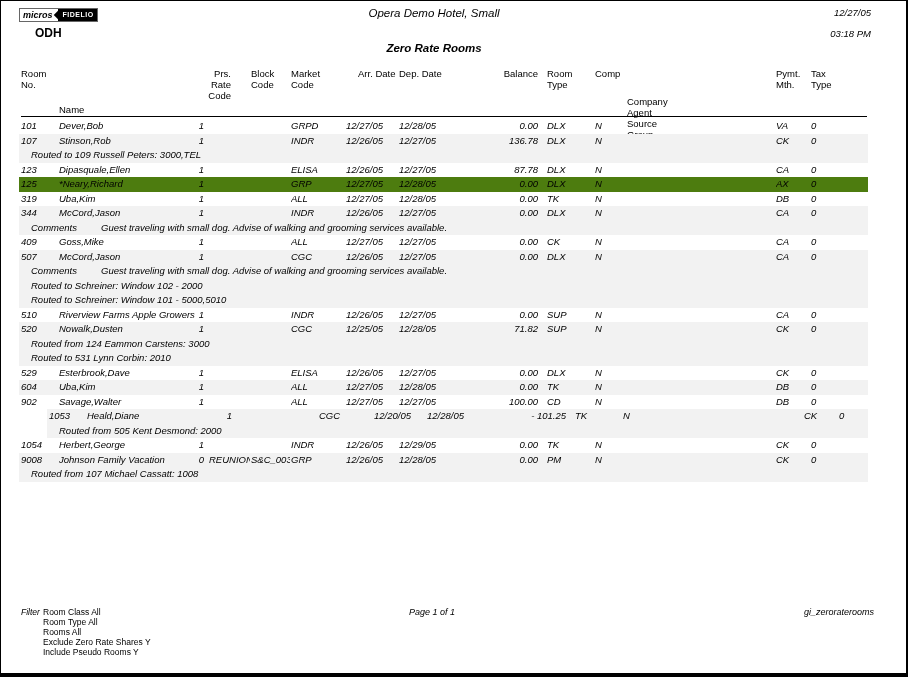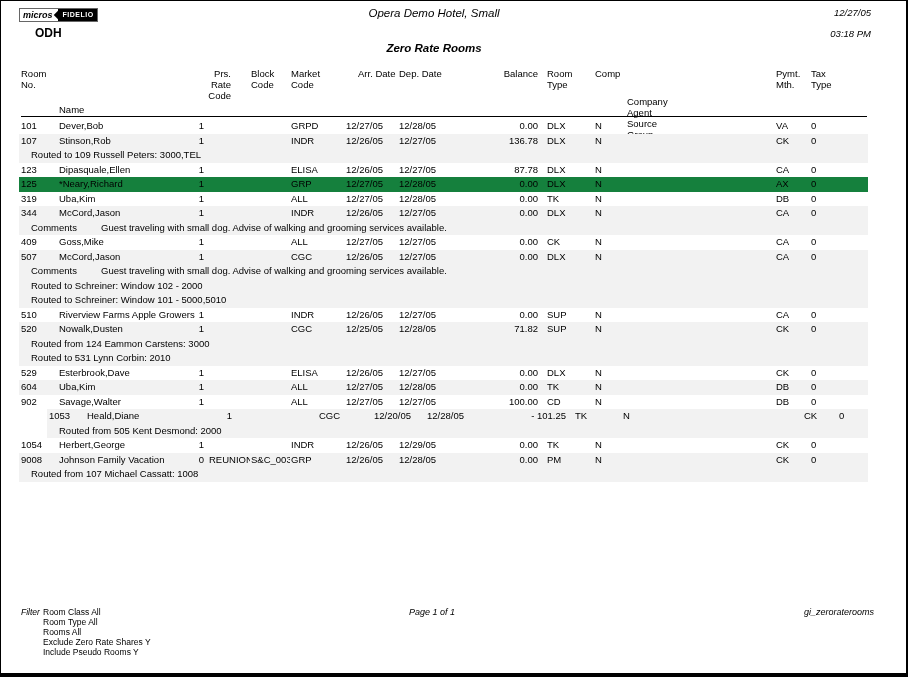--- a/index.html
+++ b/index.html
@@ -30,21 +30,21 @@
   .h-dep     {left:398px;}
   .h-balance {left:470px; width:67px; text-align:right;}
   .h-rtype   {left:546px;}
   .h-comp    {left:594px;}
   .h-company {left:626px;margin-top:28px;}
   .h-pymt    {left:775px;}
   .h-tax     {left:810px;}
   .header-rule { position:absolute; top:115px; left:20px; width:846px; height:1px; background:#000; }
   
   .rows { position:absolute; top:118px; left:18px; width:849px; font-size:9.5px; }
-  .row  { position:relative; height:14.5px; }
+  .row  { position:relative; height:14.5px;font-style:italic; }
   .cell { position:absolute; top:0; line-height:14.5px; white-space:nowrap; overflow:hidden; }
   .c-room    {left:2px;   width:36px;}
   .c-name    {left:40px;  width:137px;}
   .c-prs     {left:168px; width:17px; text-align:right;}
   .c-rate    {left:190px; width:41px;}
   .c-block   {left:232px; width:39px;}
   .c-market  {left:272px; width:52px;}
   .c-arr     {left:327px; width:50px;}
   .c-dep     {left:380px; width:50px;}
   .c-balance {left:452px; width:67px; text-align:right;}
@@ -158,21 +158,21 @@
           <span class="cell c-arr">12/26/05</span>
           <span class="cell c-dep">12/27/05</span>
           <span class="cell c-balance">87.78</span>
           <span class="cell c-rtype">DLX</span>
           <span class="cell c-comp">N</span>
           <span class="cell c-company"></span>
           <span class="cell c-pymt">CA</span>
           <span class="cell c-tax">0</span>
         </div>
       </div>
-      <div class="entry" style="background: #15803d;">
+      <div class="entry" style="background: #4d7c0f;">
         <div class="row">
           <span class="cell c-room">125</span>
           <span class="cell c-name">*Neary,Richard</span>
           <span class="cell c-prs">1</span>
           <span class="cell c-rate"></span>
           <span class="cell c-block"></span>
           <span class="cell c-market">GRP</span>
           <span class="cell c-arr">12/27/05</span>
           <span class="cell c-dep">12/28/05</span>
           <span class="cell c-balance">0.00</span>

